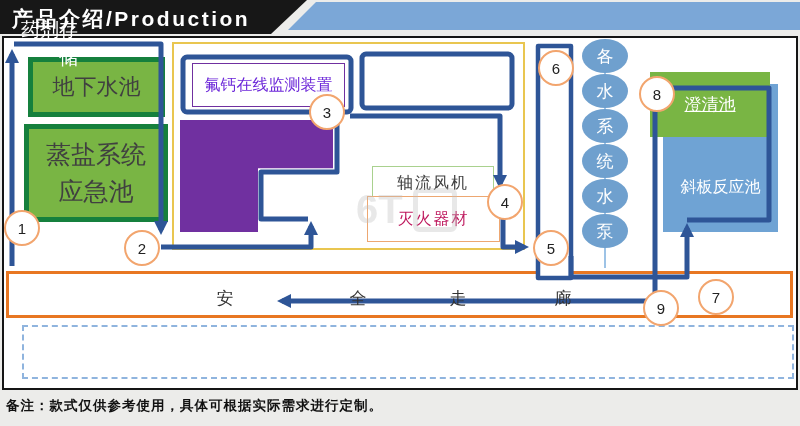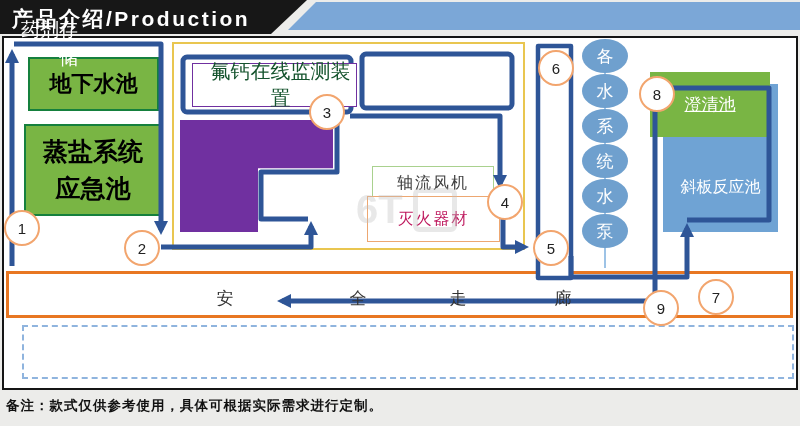--- a/index.html
+++ b/index.html
@@ -13,32 +13,32 @@
   .banner-title{position:absolute;left:12px;top:5px;color:#fff;font-size:21px;font-weight:bold;
     letter-spacing:2.5px;z-index:2;white-space:nowrap;}
 
   
   .outer-frame{position:absolute;left:2px;top:36px;width:792px;height:350px;background:#fff;
     border:2px solid #151515;z-index:1;}
   .gold-frame{position:absolute;left:172px;top:42px;width:349px;height:204px;
     border:2px solid #E9C650;z-index:2;}
 
   .box{position:absolute;display:flex;align-items:center;justify-content:center;text-align:center;}
-  .green-pool{background:#79B544;border:2px solid #15803d;color:#000000;font-weight:bold;z-index:3;}
+  .green-pool{background:#79B544;border:5px solid #15803d;color:#404040;font-weight:normal;z-index:3;}
   .pool1{left:28px;top:57px;width:127px;height:50px;font-size:22px;}
   .pool2{left:24px;top:124px;width:134px;height:88px;font-size:25px;line-height:1.5;}
   .pool2 span{display:block;width:105px;}
 
   .storage{position:absolute;left:180px;top:120px;width:153px;height:112px;background:#7030A0;z-index:3;
     clip-path:polygon(0 0,100% 0,100% 43%,51% 43%,51% 100%,0 100%);}
   .storage-label{position:absolute;left:12px;top:16px;width:66px;color:#fff;font-size:19px;
     line-height:1.45;text-align:right;z-index:3;}
 
   .monitor-box{left:192px;top:63px;width:151px;height:42px;background:#fff;border:1.5px solid #7030A0;
-    color:#14532d;font-size:20px;z-index:6;padding-left:12px;}
+    color:#6d28d9;font-size:16px;z-index:6;}
   .dosing-box{left:370px;top:61px;width:134px;height:40px;background:#fff;border:2px solid #7030A0;
     color:#333;font-size:17px;letter-spacing:3px;z-index:6;}
   .fan-box{left:372px;top:143px;width:120px;height:32px;background:#fff;border:1.5px solid #A9D18E;
     color:#404040;font-size:16px;letter-spacing:2px;z-index:3;margin-top:23px;}
   .fire-box{left:367px;top:188px;width:131px;height:44px;background:#fff;border:1.5px solid #EDA771;
     color:#be185d;font-size:16px;letter-spacing:2px;z-index:3;margin-top:8px;}
 
   .incline{left:663px;top:84px;width:115px;height:148px;background:#6FA3D4;z-index:3;
     align-items:center;}
   .incline span{margin-top:58px;width:100%;color:#fff;font-size:16px;}

